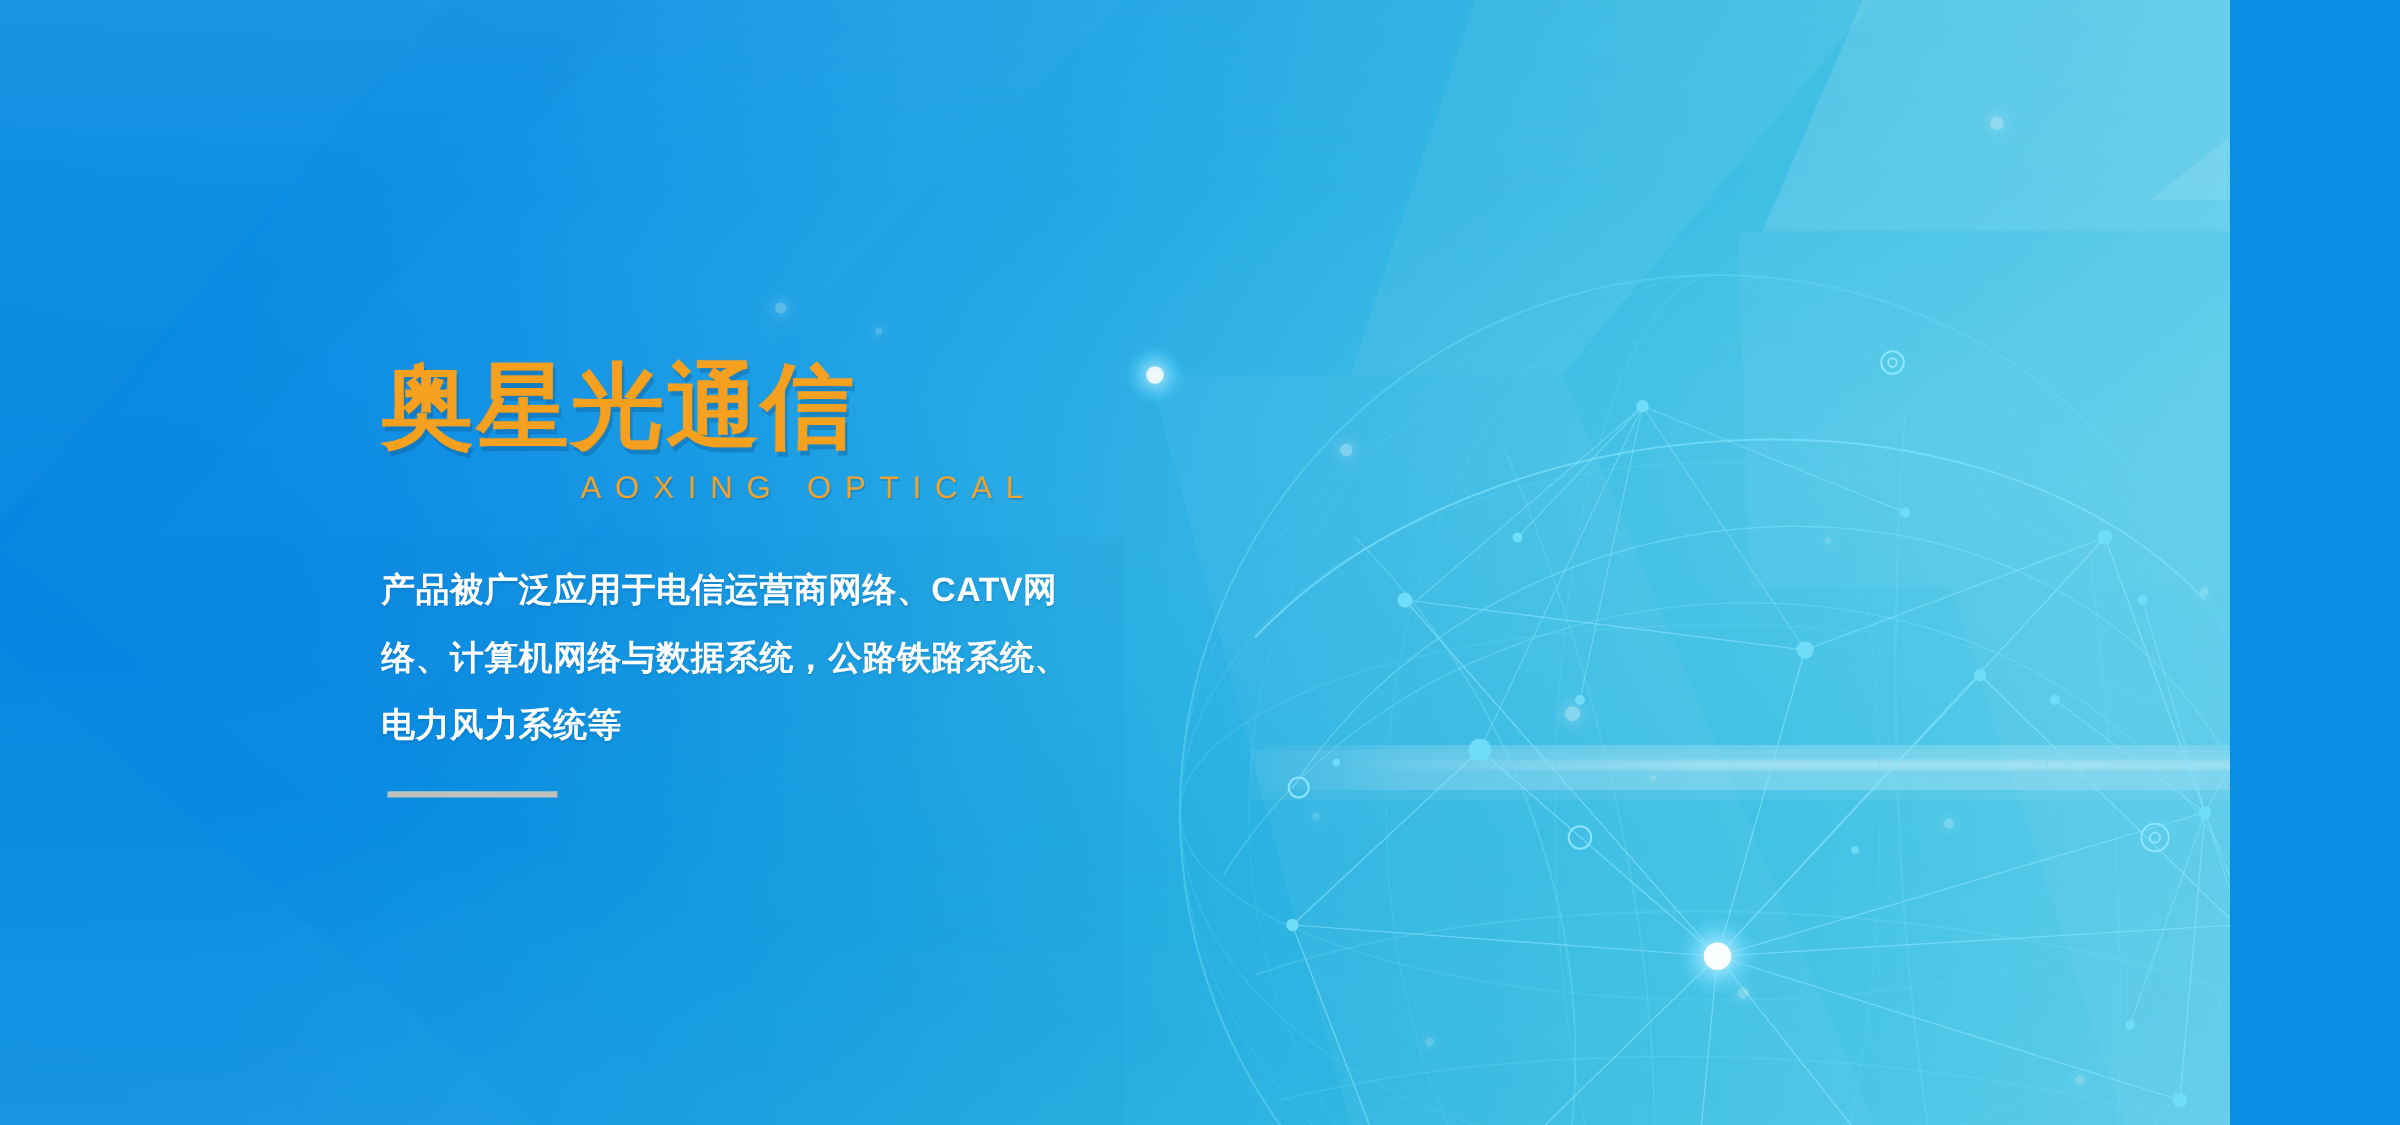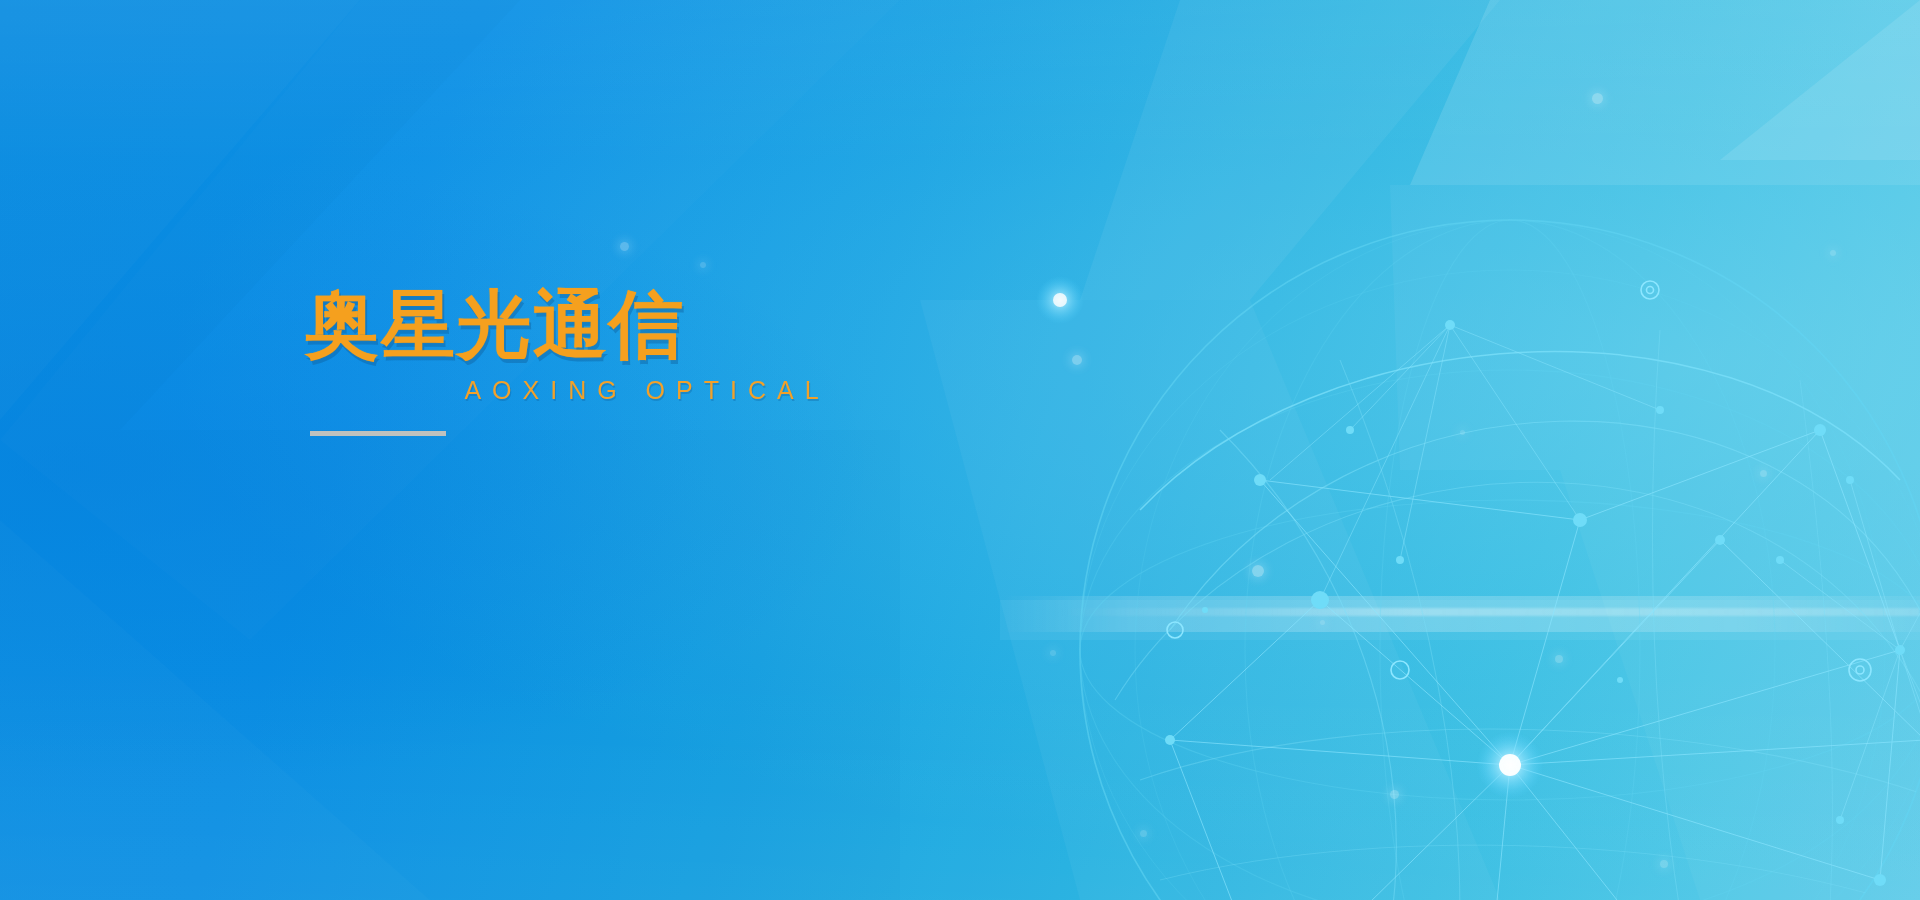--- a/index.html
+++ b/index.html
@@ -1,21 +1,21 @@
 <!DOCTYPE html>
 <html><head>
 <meta charset="utf-8">
 <title>Aoxing Optical Banner</title>
 <style>
   html,body{margin:0;padding:0;background:#0a8ee4;}
   *{box-sizing:border-box;}
 
   .banner{
     position:relative;
-    width:1920px;height:900px;
+    width:1784px;height:900px;
     overflow:hidden;
     font-family:"Liberation Sans","DejaVu Sans",sans-serif;
     background:linear-gradient(108deg,
         #0a8ee4 0%,
         #0b90e6 22%,
         #139fe2 44%,
         #22b0e0 62%,
         #35bde2 78%,
         #4ac6e6 90%,
         #5ccbe9 100%);
@@ -268,17 +268,22 @@
     <span style="left:1460px;top:430px;width:5px;height:5px;opacity:.3;"></span>
     <span style="left:1140px;top:830px;width:7px;height:7px;opacity:.35;"></span>
     <span style="left:1320px;top:620px;width:5px;height:5px;opacity:.3;"></span>
   </div>
 
   <div class="content">
     <h1 class="title">奥星光通信</h1>
 
     <div class="subtitle">AOXING OPTICAL</div>
 
+    <div class="desc">
+      <div>产品被广泛应用于电信运营商网络、CATV网</div>
+      <div>络、计算机网络与数据系统，公路铁路系统、</div>
+      <div>电力风力系统等</div>
+    </div>
 
     <div class="accent-bar"></div>
   </div>
 
 </div>
 
 </body></html>

